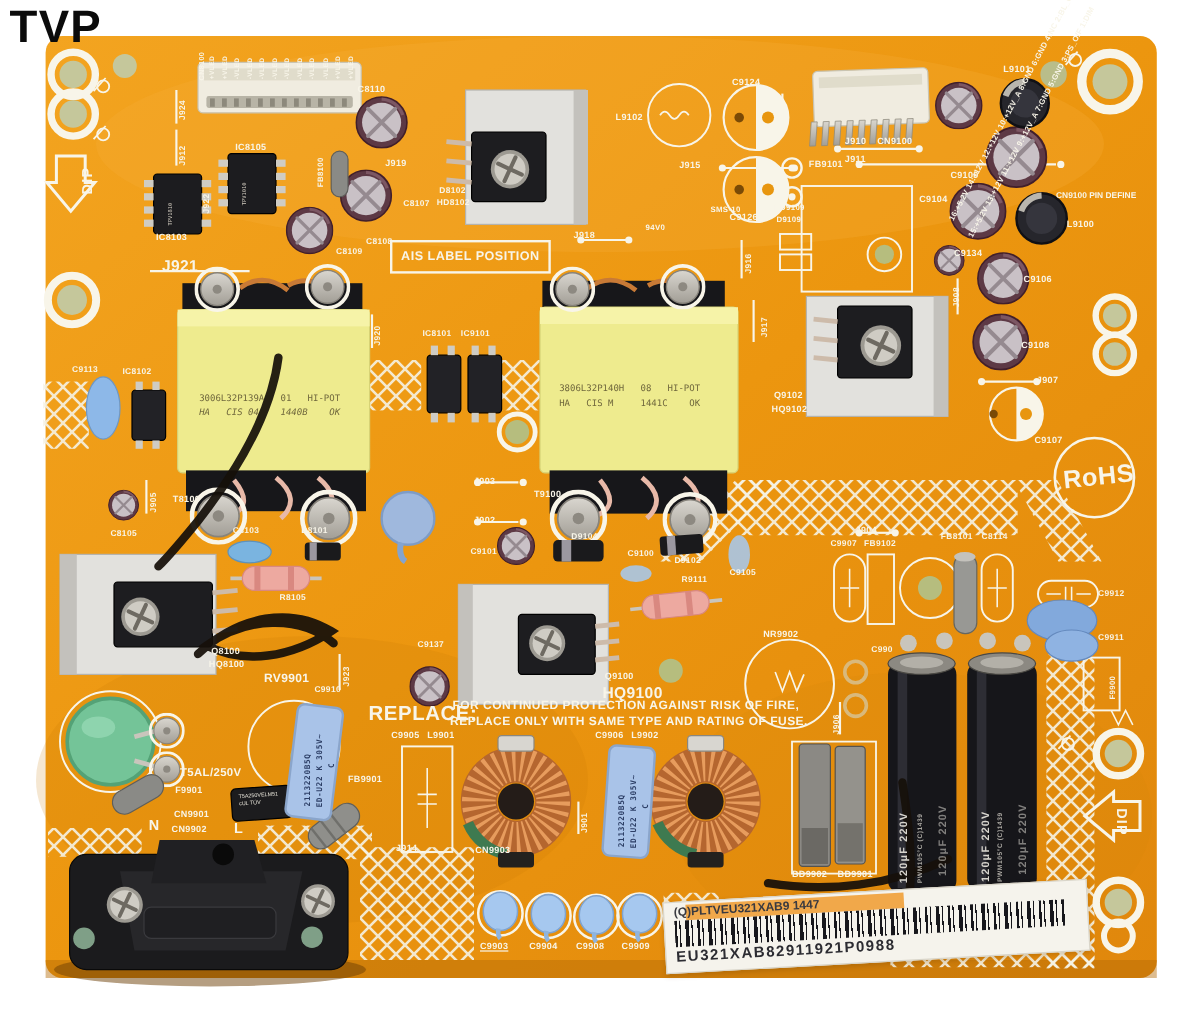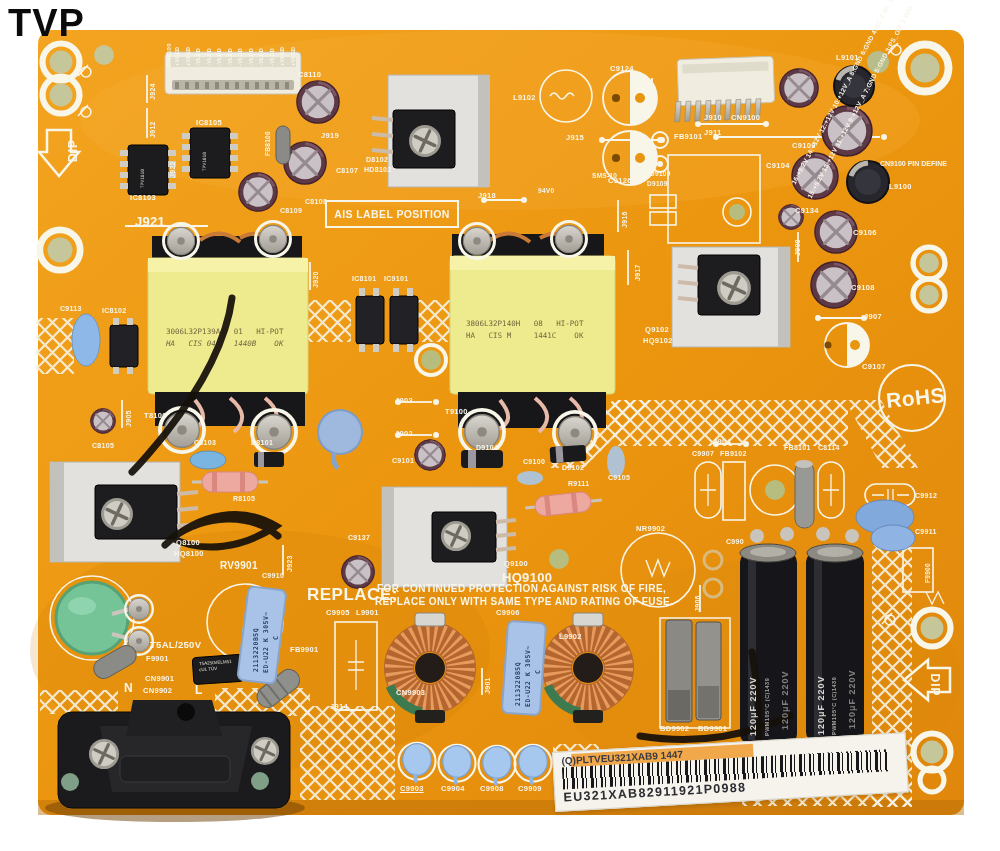--- a/index.html
+++ b/index.html
@@ -739,30 +739,30 @@
       <div class="sk" style="left: 720px; top: 450px; font-size: 7px;">FB9102</div>
       <div class="sk" style="left: 784px; top: 444px; font-size: 7px;">FB8101</div>
       <div class="sk" style="left: 818px; top: 444px; font-size: 7px;">C8114</div>
       <div class="sk" style="left: 915px; top: 492px; font-size: 7px;">C9912</div>
       <div class="sk" style="left: 915px; top: 528px; font-size: 7px;">C9911</div>
       <div class="sk" style="left: 924px; top: 583px; font-size: 6.5px; transform: rotate(-90deg);">F9900</div>
       <div class="sk" style="left: 286px; top: 572px; font-size: 7px; transform: rotate(-90deg);">J923</div>
       <div class="sk" style="left: 326px; top: 608px; font-size: 7.5px;">C9905</div>
       <div class="sk" style="left: 356px; top: 608px; font-size: 7.5px;">L9901</div>
       <div class="sk" style="left: 496px; top: 608px; font-size: 7.5px;">C9906</div>
-      <div class="sk" style="left: 526px; top: 632px; font-size: 7.5px; margin-left: 33px;">L9902</div>
+      <div class="sk" style="left: 526px; top: 608px; font-size: 7.5px;">L9902</div>
       <div class="sk" style="left: 150px; top: 639px; font-size: 9.5px;">T5AL/250V</div>
       <div class="sk" style="left: 146px; top: 654px; font-size: 7.5px;">F9901</div>
       <div class="sk" style="left: 290px; top: 645px; font-size: 7.5px;">FB9901</div>
       <div class="sk" style="left: 145px; top: 674px; font-size: 7.5px;">CN9901</div>
       <div class="sk" style="left: 143px; top: 686px; font-size: 7.5px;">CN9902</div>
       <div class="sk" style="left: 124px; top: 681px; font-size: 12px;">N</div>
       <div class="sk" style="left: 195px; top: 683px; font-size: 12px;">L</div>
       <div class="sk" style="left: 330px; top: 702px; font-size: 7.5px;">J914</div>
-      <div class="sk" style="left: 396px; top: 688px; font-size: 7.5px;">CN9903</div>
+      <div class="sk" style="left: 396px; top: 704px; font-size: 7.5px;">CN9903</div>
       <div class="sk" style="left: 484px; top: 694px; font-size: 7px; transform: rotate(-90deg);">J901</div>
       <div class="sk" style="left: 400px; top: 784px; font-size: 7.5px; text-decoration: underline;">C9903</div>
       <div class="sk" style="left: 441px; top: 784px; font-size: 7.5px;">C9904</div>
       <div class="sk" style="left: 480px; top: 784px; font-size: 7.5px;">C9908</div>
       <div class="sk" style="left: 518px; top: 784px; font-size: 7.5px;">C9909</div>
       <div class="sk" style="left: 660px; top: 724px; font-size: 7.5px;">BD9902</div>
       <div class="sk" style="left: 698px; top: 724px; font-size: 7.5px;">BD9901</div>
       <div class="sk" style="left: 726px; top: 538px; font-size: 7px;">C990</div>
 </div>
 

